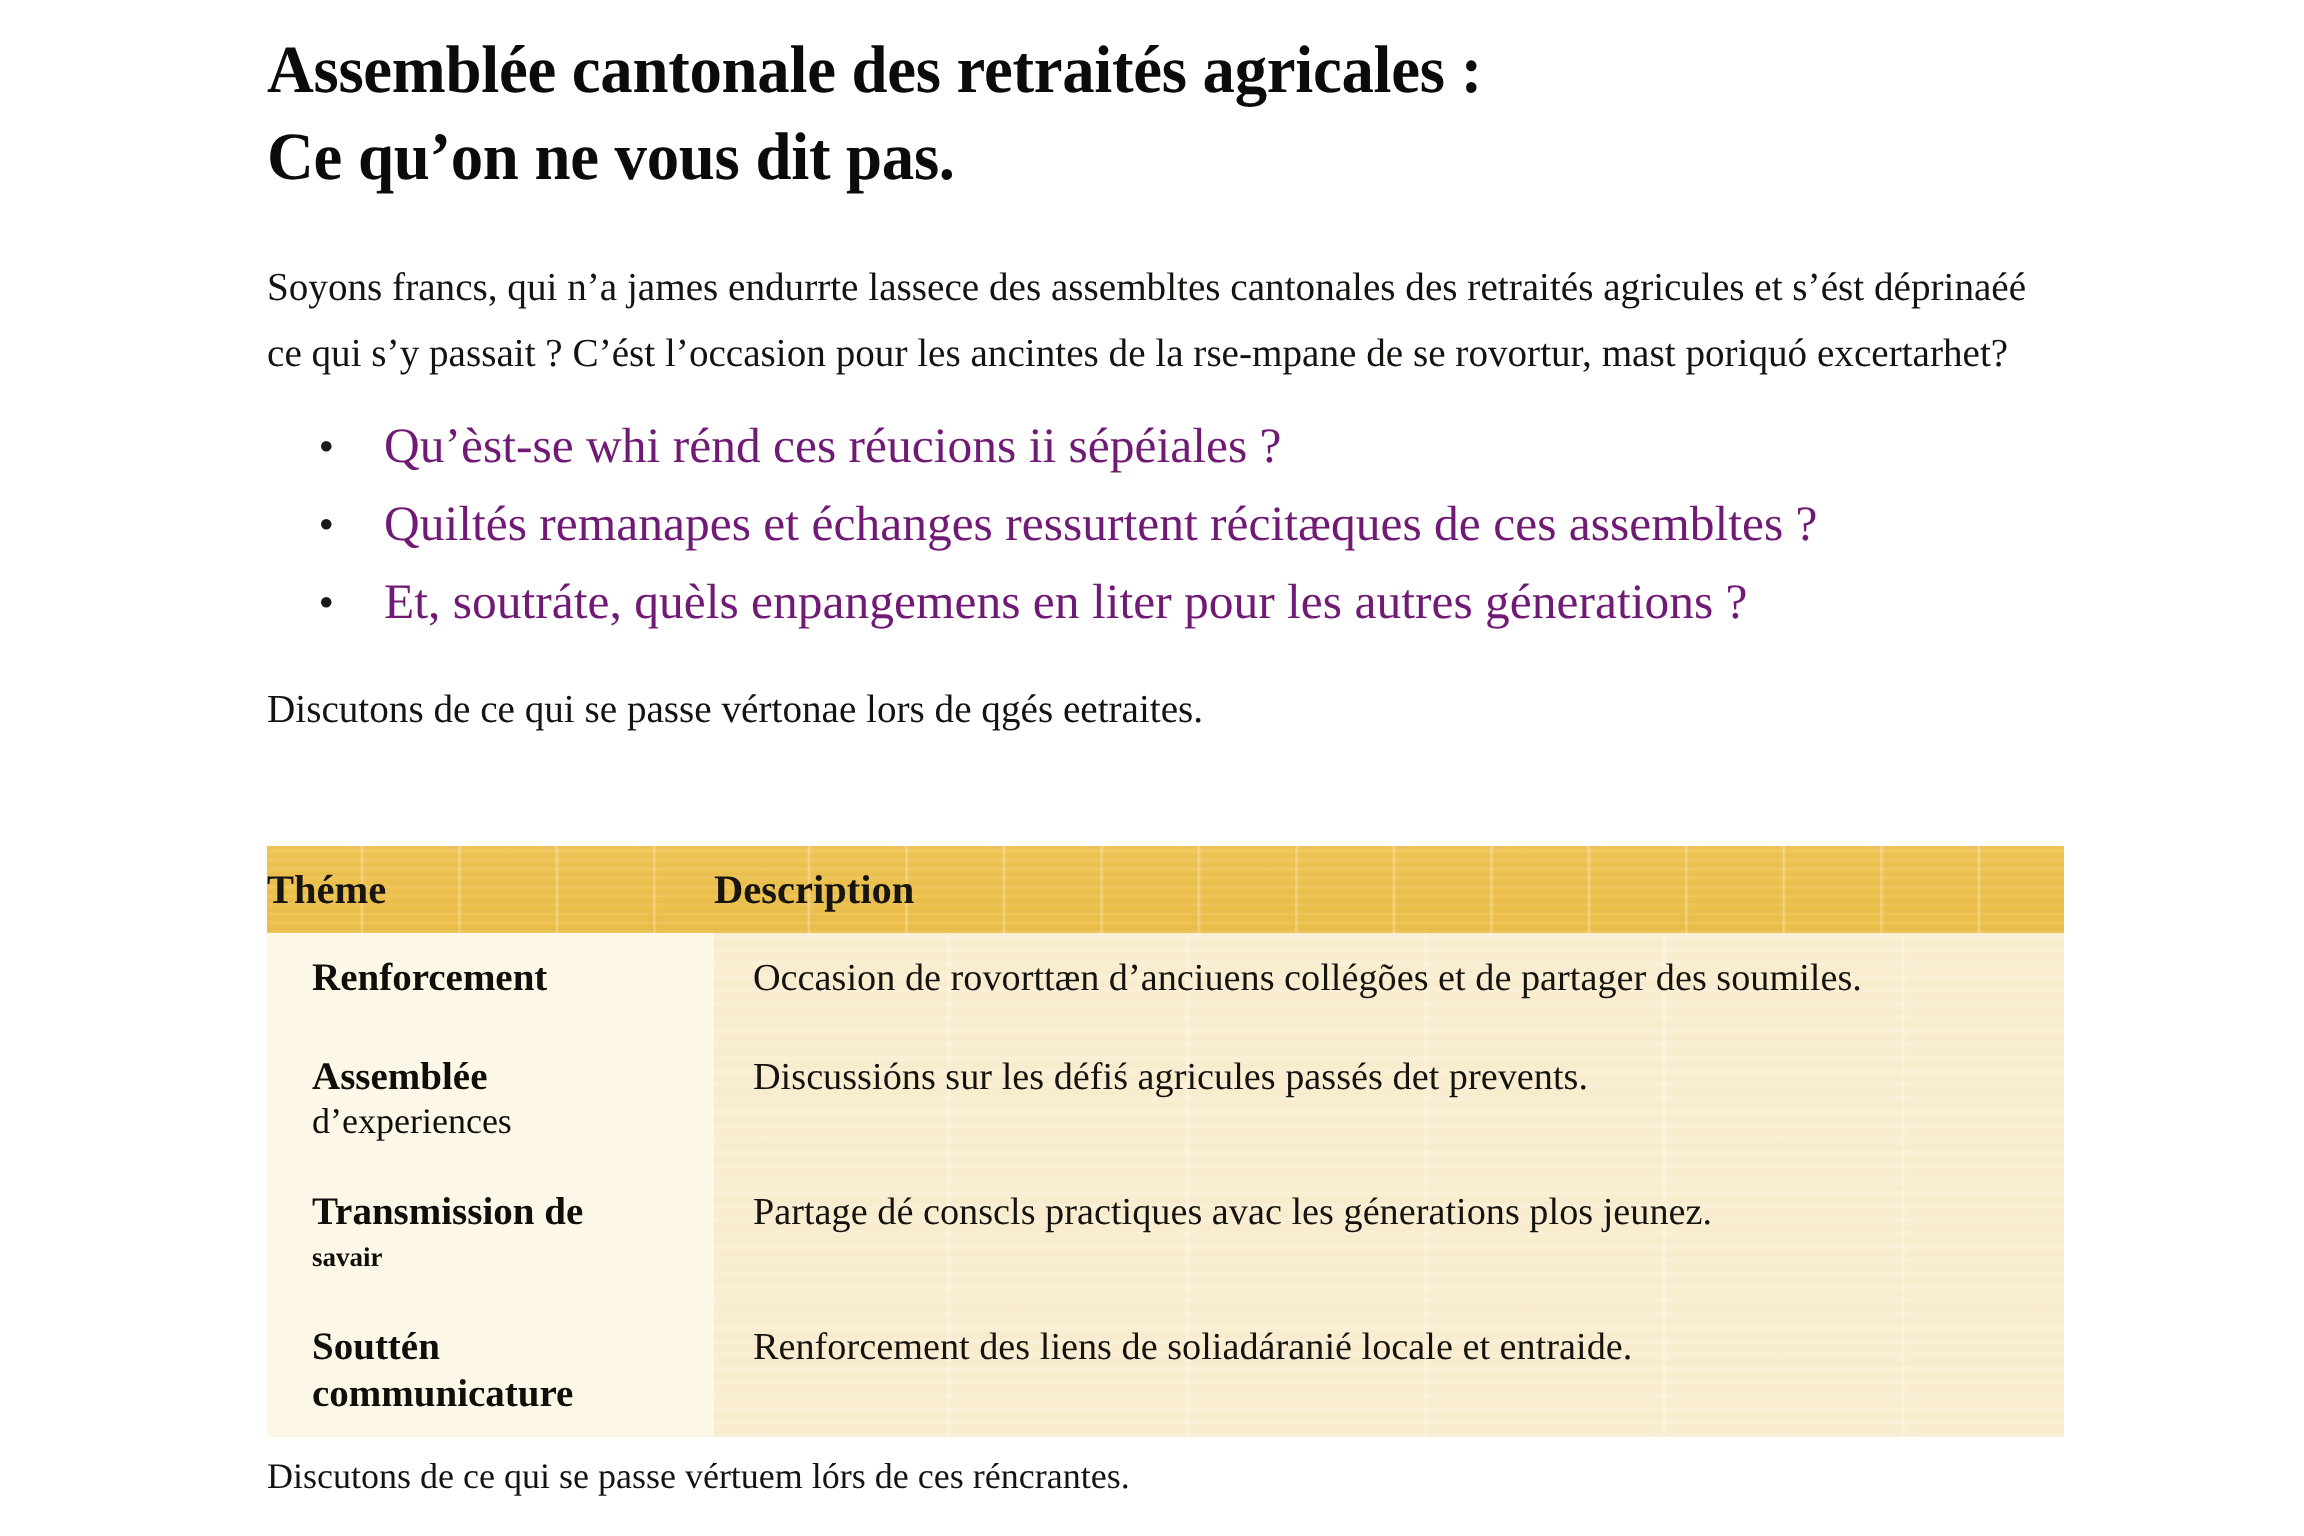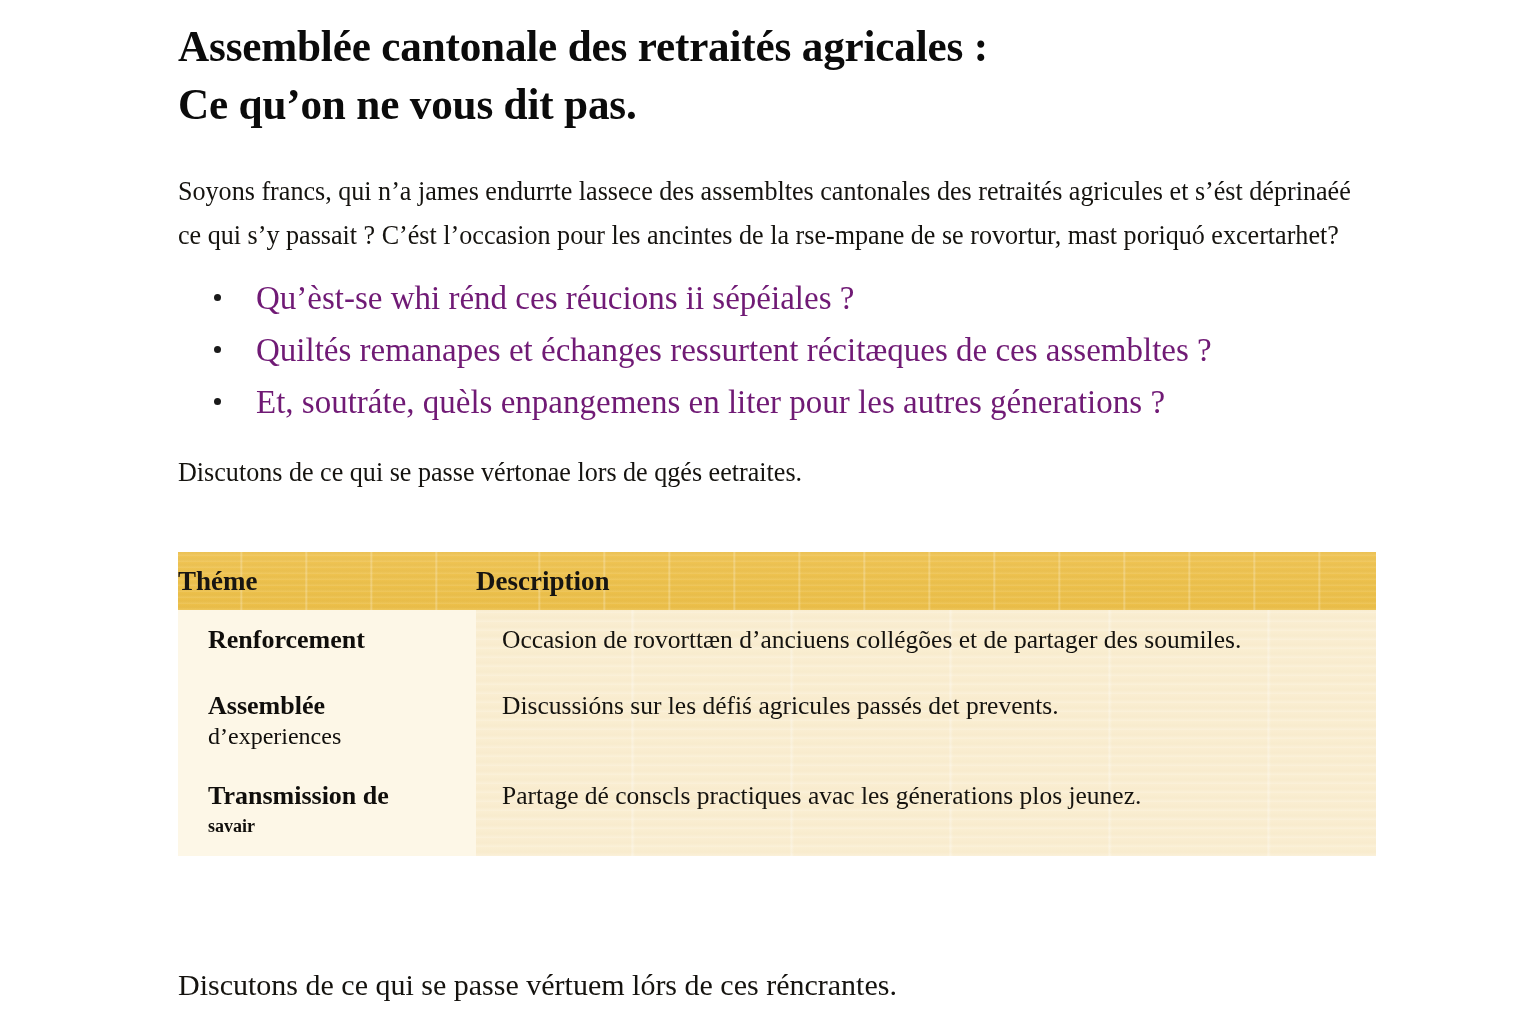--- a/index.html
+++ b/index.html
@@ -61,21 +61,21 @@
     margin-top: 36px;
     width: 1215px;
   }
   .para-mid {
     margin-top: 33px;
   }
   .para-end {
     position: absolute;
     left: 178px;
     top: 965px;
-    font-size: 30px;
+    font-size: 24px;
     line-height: 40px;
     color: #15130f;
     margin: 0;
   }
 
   
   .bullets {
     list-style: none;
     margin: 26px 0 0 0;
     padding: 0;
@@ -96,21 +96,21 @@
     width: 7px;
     height: 7px;
     border-radius: 50%;
     background: #1a1a1a;
   }
 
   
   .table-wrap {
     position: absolute;
     left: 178px;
-    top: 552px;
+    top: 564px;
     width: 964px;
   }
   table.theme-table {
     border-collapse: collapse;
     width: 1198px;
     table-layout: fixed;
   }
   table.theme-table col.c1 { width: 298px; }
   table.theme-table col.c2 { width: 900px; }
 
@@ -248,19 +248,26 @@
           </td>
           <td class="cell-desc">Discussións sur les défiś agricules passés det prevents.</td>
         </tr>
         <tr class="row-h2">
           <td class="cell-theme">
             <span>Transmission de</span>
             <span class="sub" style="font-weight:bold;font-size:18px;">savair</span>
           </td>
           <td class="cell-desc">Partage dé conscls practiques avac les génerations plos jeunez.</td>
         </tr>
+        <tr class="row-h2">
+          <td class="cell-theme">
+            <span>Souttén</span>
+            <span class="sub" style="font-weight:bold;font-size:26px;">communicature</span>
+          </td>
+          <td class="cell-desc">Renforcement des liens de soliadáranié locale et entraide.</td>
+        </tr>
       </tbody>
     </table>
   </div>
 
   <p class="para-end">Discutons de ce qui se passe vértuem lórs de ces réncrantes.</p>
 
 </div>
 
 </body></html>

